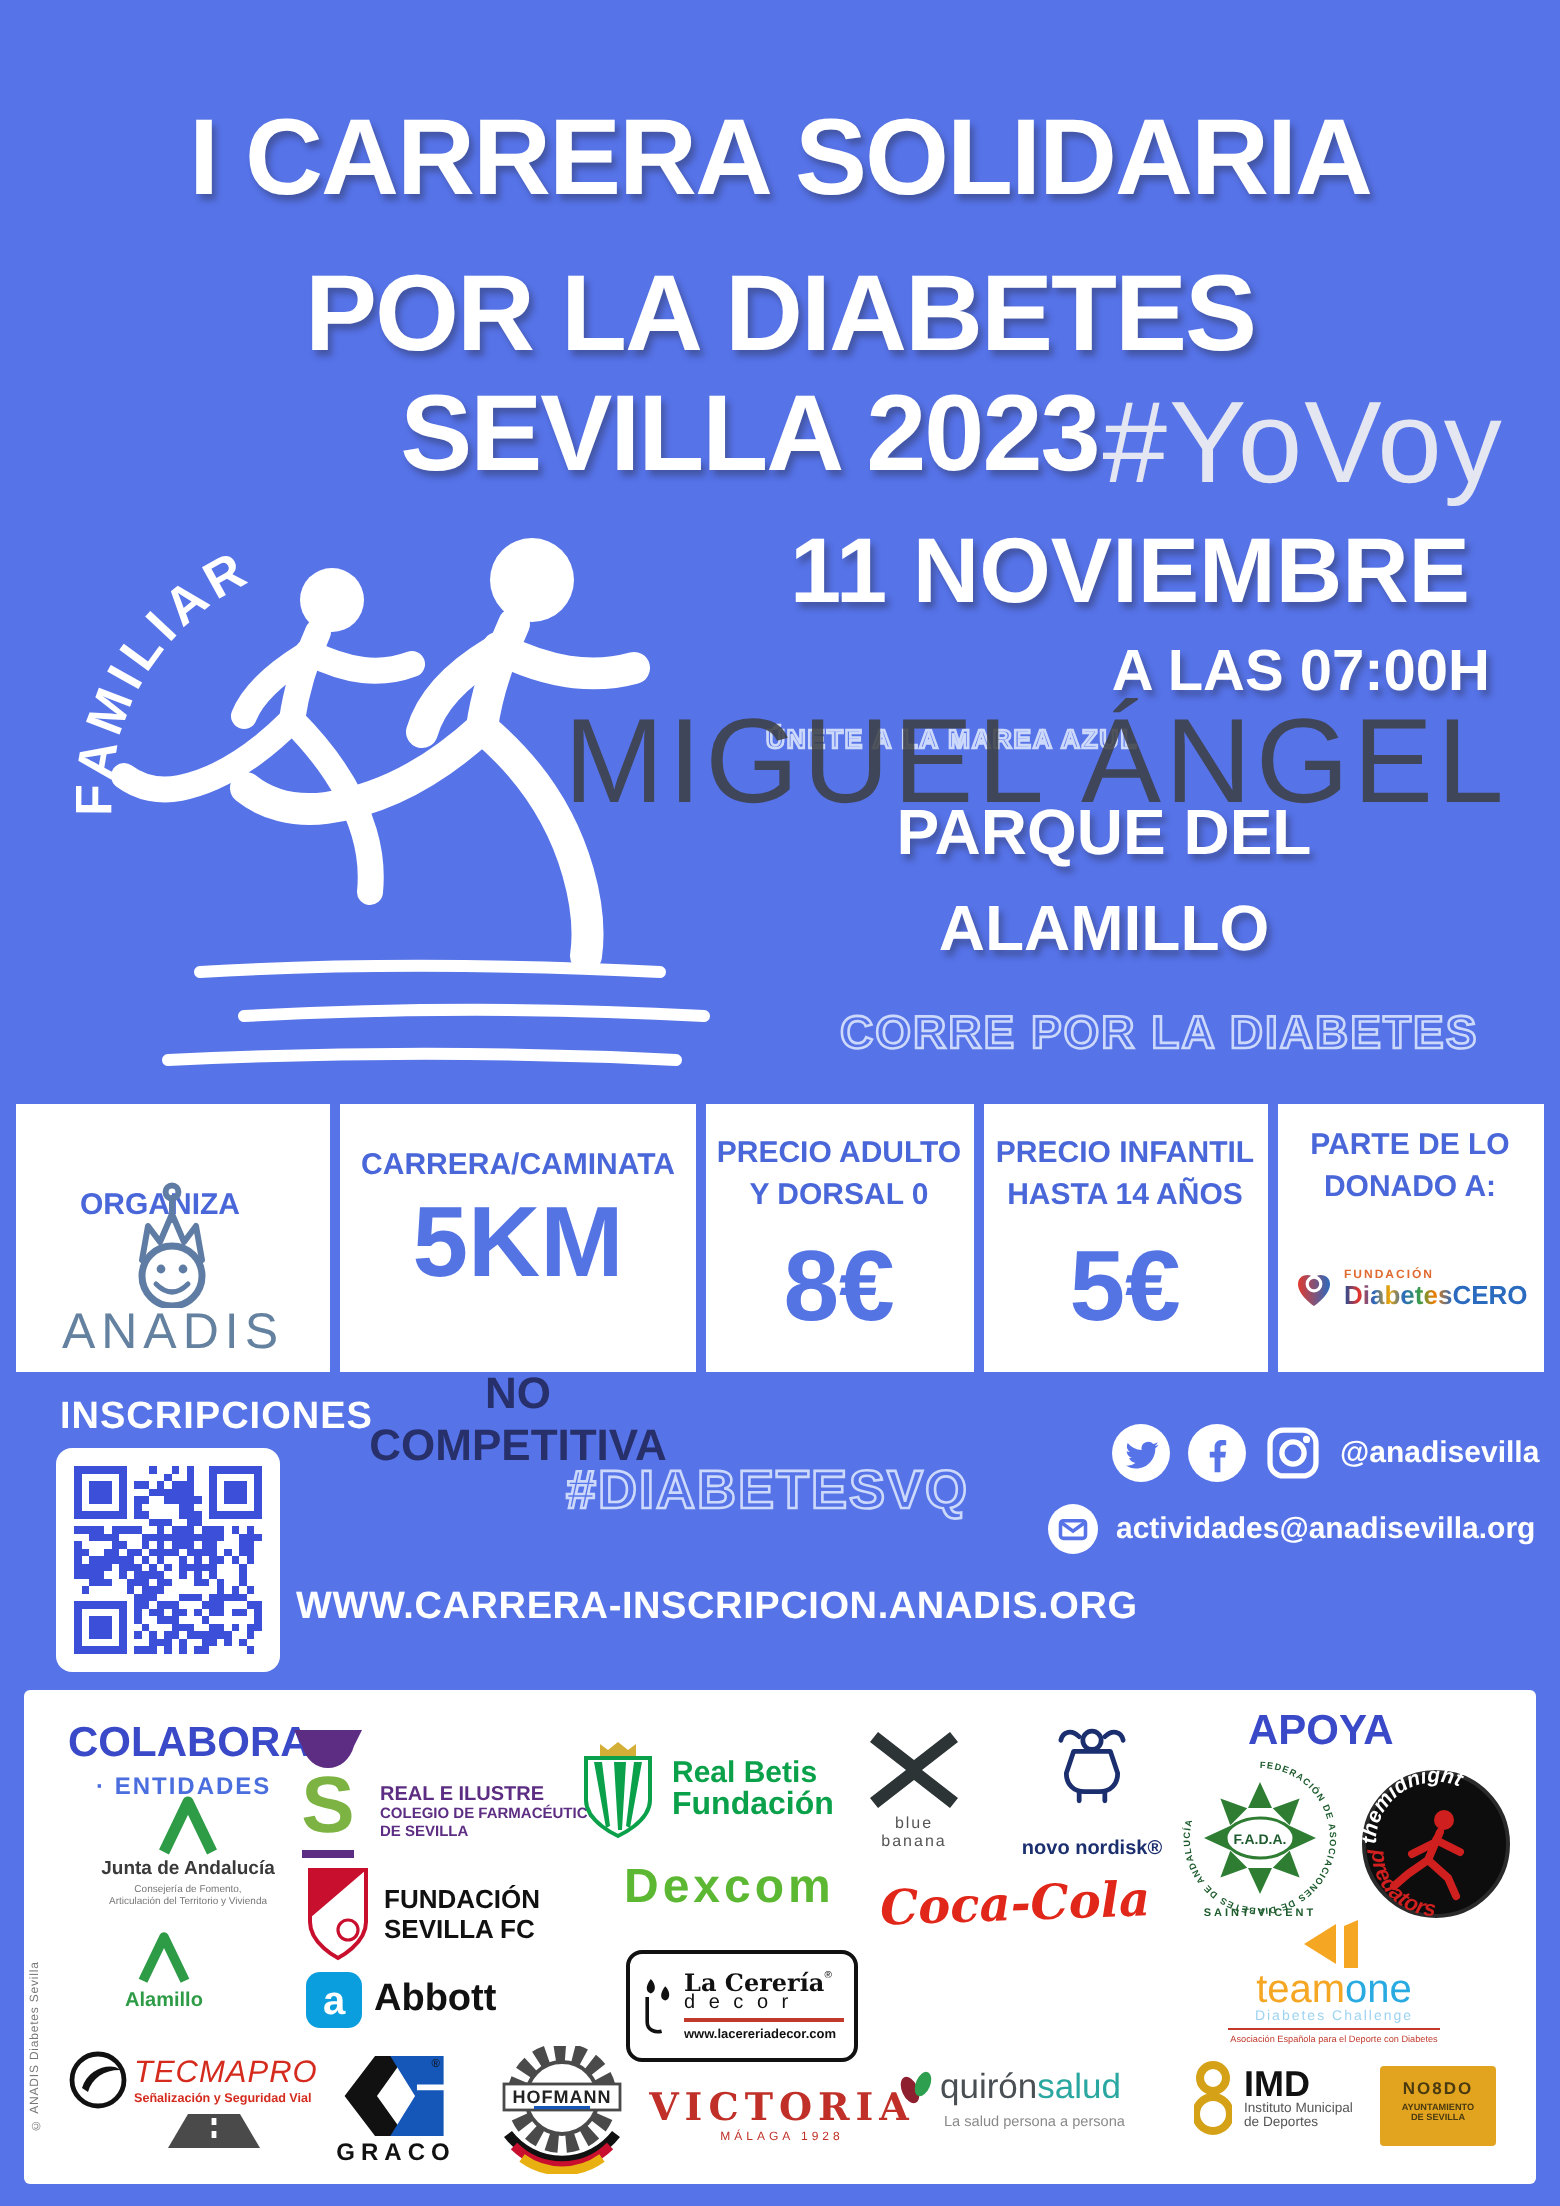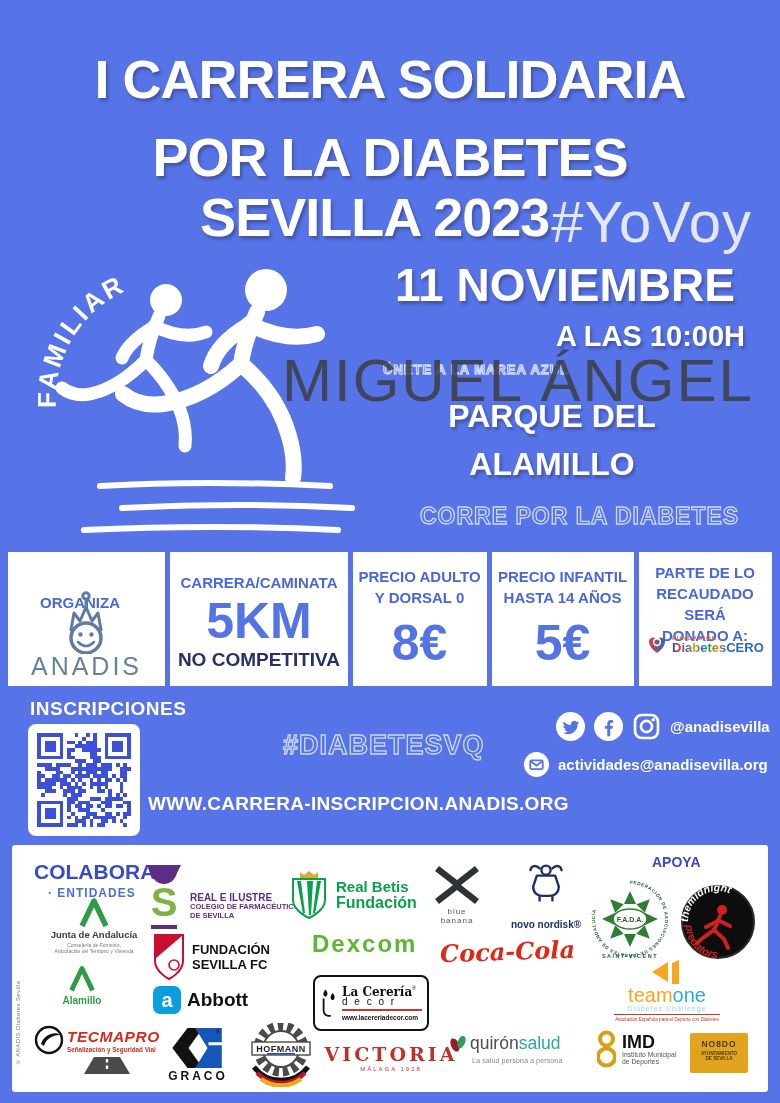--- a/index.html
+++ b/index.html
@@ -63,21 +63,21 @@
       </g>
       <g stroke-width="6">
         <path d="M62,236 C130,232 210,232 292,236"></path>
         <path d="M84,258 C160,254 240,254 314,258"></path>
         <path d="M46,280 C130,276 220,276 300,280"></path>
       </g>
     </g>
   </svg>
 
   <div class="abs ctr wt shadow nowrap" style="left:385px;top:258px;width:360px;font-size:46px">11 NOVIEMBRE</div>
-  <div class="abs wt shadow nowrap" style="left:500px;top:320px;width:245px;text-align:right;font-size:29px">A LAS 10:00H</div>
+  <div class="abs wt shadow nowrap" style="left:500px;top:320px;width:245px;text-align:right;font-size:29px">A LAS 07:00H</div>
   <div class="abs outline nowrap" style="left:383px;top:362px;font-size:13px;letter-spacing:1px;z-index:1">ÚNETE A LA MAREA AZUL</div>
   <div class="abs thinname" style="left:282px;top:346px;z-index:2">MIGUEL ÁNGEL</div>
   <div class="abs ctr wt shadow nowrap" style="left:432px;top:398px;width:240px;font-size:32px">PARQUE DEL</div>
   <div class="abs ctr wt shadow nowrap" style="left:432px;top:446px;width:240px;font-size:32px">ALAMILLO</div>
   <div class="abs ctr outline nowrap" style="left:420px;top:503px;width:300px;font-size:23px;letter-spacing:1px">CORRE POR LA DIABETES</div>
 
   <div class="strip"></div>
   <div class="divider" style="left:165px"></div>
   <div class="divider" style="left:348px"></div>
   <div class="divider" style="left:487px"></div>
@@ -92,37 +92,36 @@
       <circle cx="28" cy="50" r="15" stroke-width="3.5" fill="#fff"></circle>
       <path d="M20,54 Q28,62 36,54" stroke-width="2.5"></path>
     </g>
     <circle cx="22.5" cy="46.5" r="2.2" fill="#5f7da4"></circle>
     <circle cx="33.5" cy="46.5" r="2.2" fill="#5f7da4"></circle>
   </svg>
   <div class="abs ctr" style="left:8px;top:652px;width:157px;font-size:25px;letter-spacing:3px;color:#64819f;font-weight:400">ANADIS</div>
 
   <div class="abs ctr lbl" style="left:170px;top:572px;width:178px">CARRERA/CAMINATA</div>
   <div class="abs ctr bignum" style="left:170px;top:596px;width:178px">5KM</div>
-  <div class="abs ctr" style="left:170px;top:649px;width:178px;font-size:19px;font-weight:700;color:var(--navy)">NO COMPETITIVA</div>
+  <div class="abs ctr" style="left:170px;top:684px;width:178px;font-size:22px;font-weight:700;color:var(--navy)">NO COMPETITIVA</div>
 
   <div class="abs ctr lbl" style="left:352px;top:566px;width:135px">
     <div>PRECIO ADULTO</div>
       <div>Y DORSAL 0</div>
   </div>
   <div class="abs ctr bignum" style="left:352px;top:618px;width:135px">8€</div>
 
   <div class="abs ctr lbl" style="left:491px;top:566px;width:143px">
     <div>PRECIO INFANTIL</div>
       <div>HASTA 14 AÑOS</div>
   </div>
   <div class="abs ctr bignum" style="left:491px;top:618px;width:143px">5€</div>
 
   <div class="abs ctr lbl" style="left:638px;top:562px;width:134px">
     <div>PARTE DE LO</div>
-      <div>RECAUDADO SERÁ</div>
       <div>DONADO A:</div>
   </div>
   <div class="abs" style="left:645px;top:632px;width:125px;display:flex;align-items:center">
     <svg width="24" height="24" viewBox="0 0 24 24">
       <defs>
           <linearGradient id="hg" x1="0" y1="0" x2="1" y2="0">
             <stop offset="0" stop-color="#e03a2f"></stop>
             <stop offset="1" stop-color="#2a6bbf"></stop>
           </linearGradient>
         </defs>
@@ -417,21 +416,21 @@
   </div>
 
   <div class="abs wt nowrap" style="left:148px;top:793px;font-size:19px;letter-spacing:.3px">WWW.CARRERA-INSCRIPCION.ANADIS.ORG</div>
 
   <div class="panel">
 
     <div class="p-abs" style="left:3px;top:75px;height:145px;writing-mode:vertical-rl;transform:rotate(180deg);font-size:6px;color:#777;letter-spacing:.4px">© ANADIS Diabetes Sevilla</div>
 
     <div class="p-abs nowrap" style="left:22px;top:15px;font-size:21px;font-weight:700;color:#3949c8">COLABORA</div>
     <div class="p-abs nowrap" style="left:36px;top:41px;font-size:12px;font-weight:700;color:#4a6ede;letter-spacing:1px">· ENTIDADES</div>
-    <div class="p-abs nowrap" style="left:640px;top:9px;font-size:14px;font-weight:700;color:#3949c8">APOYA</div>
+    <div class="p-abs nowrap" style="left:612px;top:9px;font-size:21px;font-weight:700;color:#3949c8">APOYA</div>
 
     <div class="p-abs" style="left:26px;top:52px;width:112px;text-align:center">
       <svg width="34" height="32" viewBox="0 0 32 32" style="margin:0 auto">
         <path d="M4,29 L16,4 L28,29" stroke="#2e9b47" stroke-width="5.5" fill="none" stroke-linejoin="round"></path>
       </svg>
       <div style="font-size:9.5px;font-weight:700;color:#3a3a3a">Junta de Andalucía</div>
       <div style="font-size:5px;color:#777;margin-top:2px">Consejería de Fomento,</div>
       <div style="font-size:5px;color:#777">Articulación del Territorio y Vivienda</div>
     </div>
 
@@ -569,21 +568,21 @@
       <div style="font-size:4.6px;color:#c0392b">Asociación Española para el Deporte con Diabetes</div>
     </div>
 
     <div class="p-abs" style="left:22px;top:180px;width:135px">
       <div style="display:flex;align-items:center;gap:3px">
         <svg width="30" height="30" viewBox="0 0 30 30">
           <circle cx="15" cy="15" r="13" fill="#fff" stroke="#111" stroke-width="2.4"></circle>
           <path d="M7,19 C10,9 22,6 26,10 C18,10 12,14 10,21 Z" fill="#111"></path>
         </svg>
         <div>
-          <div style="font-size:15.5px;font-weight:700;font-style:italic;color:#d42b1e;letter-spacing:.5px">TECMAPRO</div>
+          <div style="font-size:15.5px;font-weight:400;font-style:italic;color:#d42b1e;letter-spacing:.5px">TECMAPRO</div>
           <div style="font-size:6.3px;font-weight:700;color:#d42b1e">Señalización y Seguridad Vial</div>
         </div>
       </div>
       <svg width="46" height="17" viewBox="0 0 46 17" style="margin:2px 0 0 50px">
         <polygon points="10,0 36,0 46,17 0,17" fill="#4a4a4a"></polygon>
         <path d="M23,2 L23,15" stroke="#fff" stroke-width="2.4" stroke-dasharray="3.5 3"></path>
       </svg>
     </div>
 
     <div class="p-abs ctr" style="left:156px;top:183px;width:60px">

